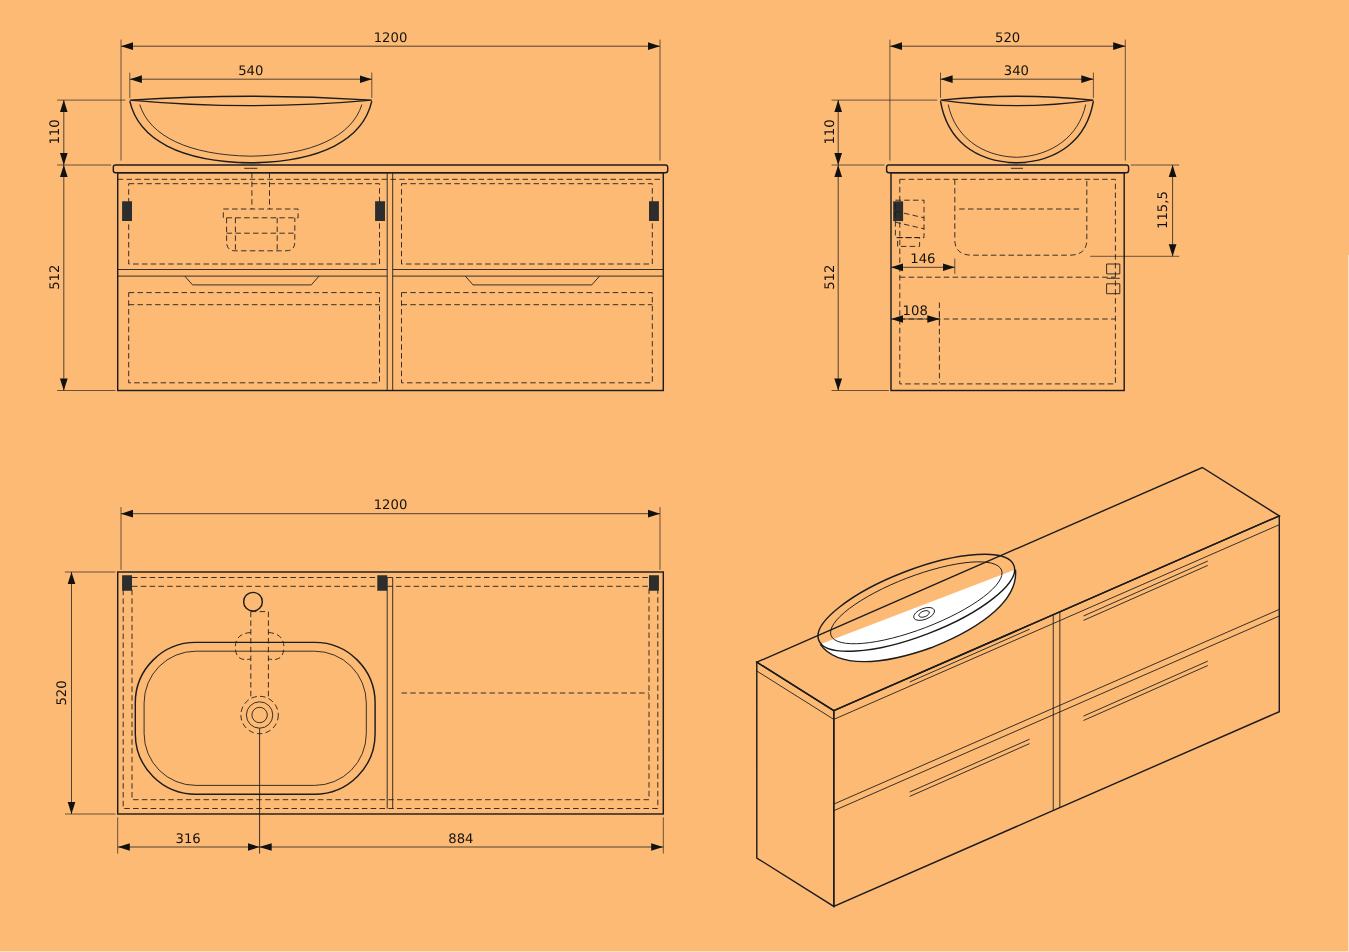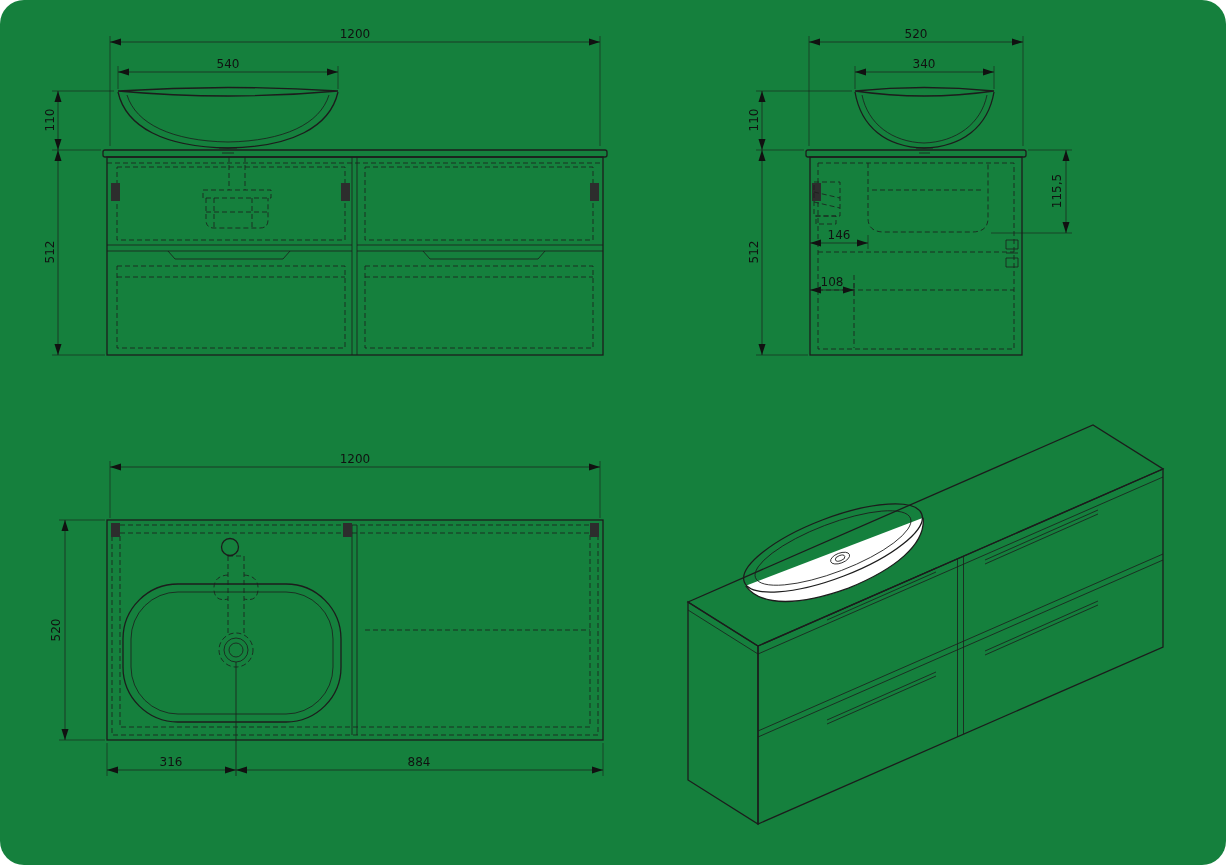--- a/index.html
+++ b/index.html
@@ -1,17 +1,17 @@
 <!DOCTYPE html>
 <html><head>
 <meta charset="utf-8">
 <style>
   html,body{margin:0;padding:0;background:#ffffff;}
-  .sheet{position:relative;width:1226px;height:865px;background:#15803d;overflow:hidden;
-         font-family:"DejaVu Sans", sans-serif;border-radius:24px;}
+  .sheet{position:relative;width:1226px;height:865px;background:#fdba74;overflow:hidden;
+         font-family:"DejaVu Sans", sans-serif;}
   svg{position:absolute;left:0;top:0;}
   .ln  {fill:none;stroke:#1c1c1c;stroke-width:1.3;}
   .thin{fill:none;stroke:#1c1c1c;stroke-width:0.8;}
   .dash{fill:none;stroke:#1c1c1c;stroke-width:0.8;stroke-dasharray:5 3;}
   .dln {fill:none;stroke:#1c1c1c;stroke-width:0.7;}
   .ext {fill:none;stroke:#1c1c1c;stroke-width:0.6;}
   .hw  {fill:#2d2d2d;stroke:none;}
   .wht {fill:#ffffff;stroke:none;}
   .t   {font:12px "DejaVu Sans", sans-serif;fill:#111;}
 </style>

